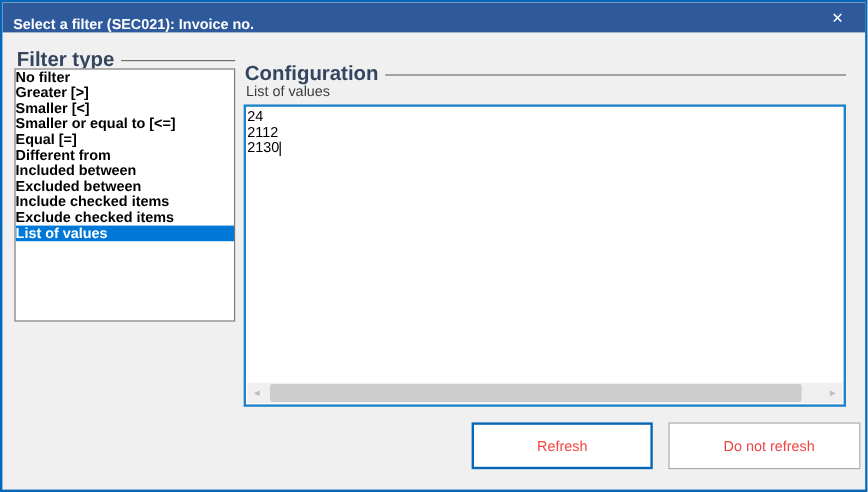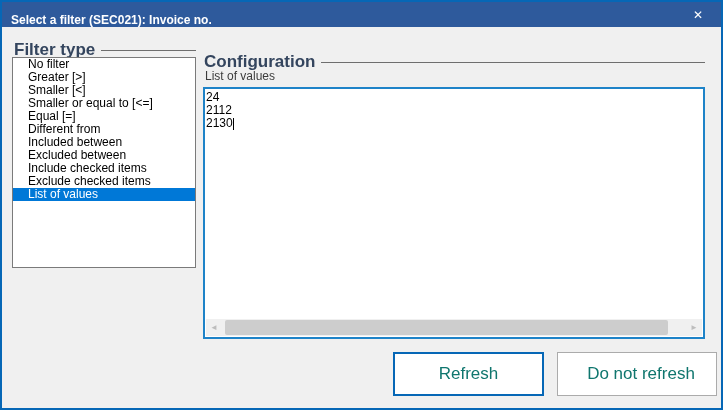--- a/index.html
+++ b/index.html
@@ -37,22 +37,22 @@
     white-space:nowrap;
   }
   .group-line { flex:1; height:1px; background:#6E6E6E; }
 
   .listbox {
     position:absolute; left:10px; top:55px; width:184px; height:211px;
     background:#FFFFFF; border:1px solid #7A7A7A;
     overflow:hidden; cursor:default;
   }
   .list-item {
-    height:13px; line-height:13px; padding-left:15px;
-    white-space:nowrap; color:#000;
+    height:13px; line-height:13px; padding-left:0;
+    white-space:nowrap; color:#000;font-weight:bold;
   }
   .list-item.selected { background:var(--selection, #0078D7); color:#FFFFFF; }
 
   .field-label { position:absolute; left:203px; top:67px; color:#3C3C3C; }
 
   .values-box {
     position:absolute; left:201px; top:85px; width:502px; height:252px;
     background:#FFFFFF; border:2px solid var(--textarea-border, #1E83C8);
     cursor:text;
   }
@@ -67,22 +67,22 @@
     width:16px; text-align:center; color:#BDBDBD; font-size:8px;
     line-height:17px; cursor:default; user-select:none;
   }
   .scroll-track { flex:1; position:relative; height:17px; }
   .scroll-thumb {
     position:absolute; left:3px; top:1px; height:15px; width:95.5%;
     background:var(--scroll-thumb, #CDCDCD); border-radius:2px;
   }
 
   .btn {
-    position:absolute; top:350px; height:44px; background:#FFFFFF;
-    font-family:inherit; font-size:17px; color:#0f766e; cursor:pointer;
+    position:absolute; top:350px; height:39px; background:#FFFFFF;
+    font-family:inherit; font-size:12px; color:#ef4444; cursor:pointer;
     display:flex; align-items:center; justify-content:center;
   }
   .btn.primary { left:391px; width:151px; border:2px solid var(--accent, #0667B6); }
   .btn.secondary { left:555px; width:160px; border:1px solid #ABABAB;padding-left:8px; }
 </style>
 </head>
 <body>
 
 <div class="dialog">
 

